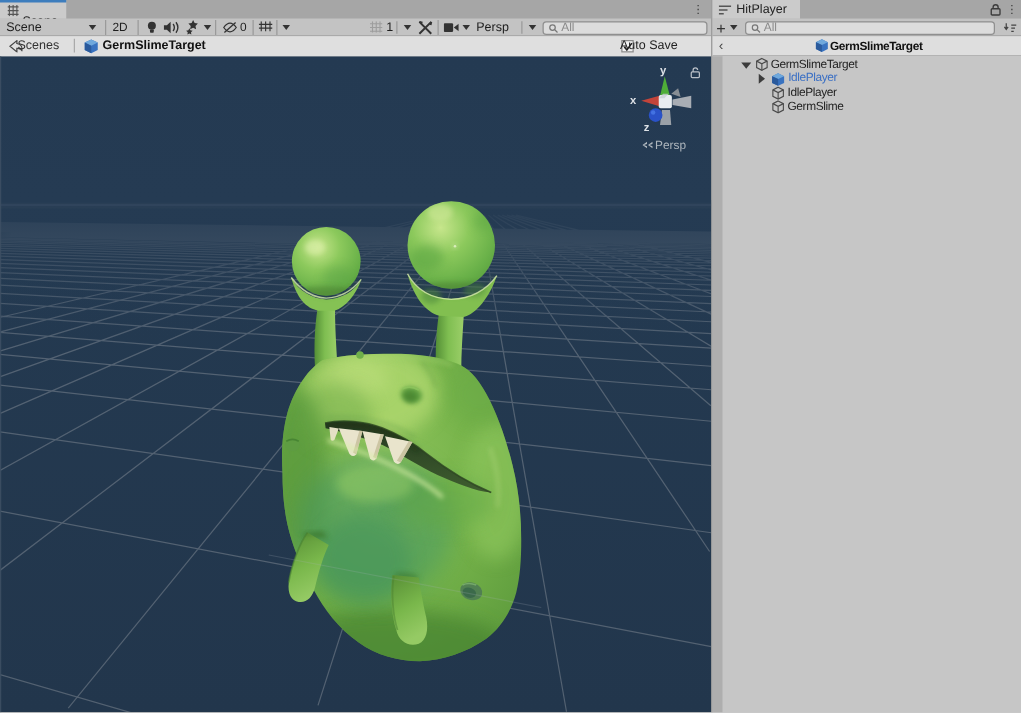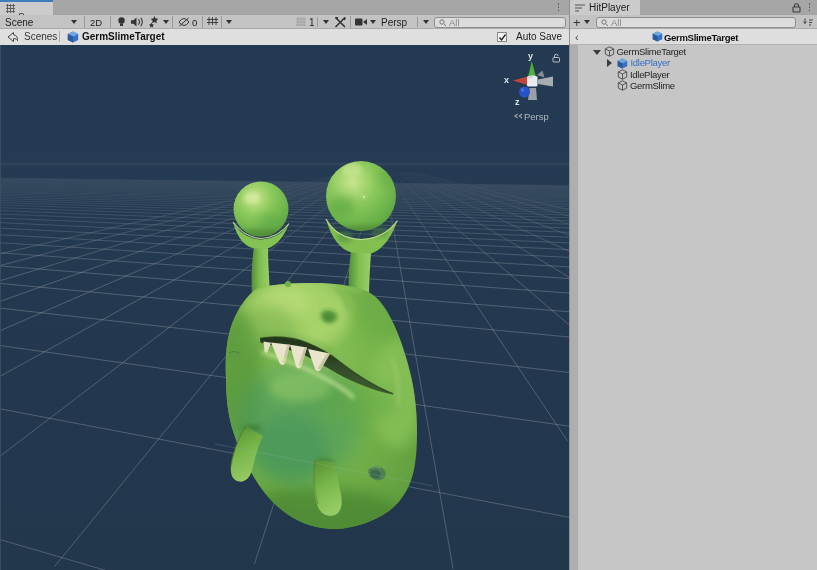--- a/index.html
+++ b/index.html
@@ -70,33 +70,33 @@
 <svg class="abs" style="left:439px;top:19px" width="8" height="8" viewBox="0 0 8 8">
     <circle cx="3" cy="3" r="2.2" fill="none" stroke="#777" stroke-width="1"></circle>
     <path d="M4.8 4.8L7 7" stroke="#777" stroke-width="1"></path>
   </svg>
 <div class="abs txt" style="left:449px;top:17px;color:#8a8a8a;font-size:9.5px">All</div>
 
 <div class="abs" style="left:0;top:29px;width:569px;height:16px;background:#dfdfdf"></div>
 <svg class="abs" style="left:7px;top:32px" width="11" height="10" viewBox="0 0 11 10">
     <path d="M6.5 0.5L1 5l5.5 4.5V6.7c2-0.3 3.5 0.3 4.5 2.3 0-3.5-1.5-5.8-4.5-6.2z" fill="none" stroke="#444" stroke-width="1"></path>
   </svg>
-<div class="abs txt" style="left:24px;top:31px;color:#333">Scenes</div>
+<div class="abs txt" style="left:14px;top:31px;color:#333">Scenes</div>
 <div class="abs" style="left:59px;top:31px;width:1px;height:11px;background:#aaa"></div>
 <svg class="abs" style="left:67px;top:31px" width="12" height="12" viewBox="0 0 12 12">
     <path d="M6 0.5L11.2 3v6L6 11.5 0.8 9V3z" fill="#3973c0"></path>
     <path d="M6 0.5L11.2 3 6 5.5 0.8 3z" fill="#6fa8dc"></path>
     <path d="M6 5.5v6L0.8 9V3z" fill="#2a5a9c"></path>
   </svg>
 <div class="abs txt" style="left:82px;top:31px;font-weight:bold;color:#111">GermSlimeTarget</div>
 <div class="abs" style="left:497px;top:32px;width:10px;height:10px;background:#f2f2f2;border:1px solid #888"></div>
 <svg class="abs" style="left:498px;top:33px" width="9" height="9" viewBox="0 0 9 9">
     <path d="M1.5 4.5L3.5 7 7.5 1.5" fill="none" stroke="#222" stroke-width="1.3"></path>
   </svg>
-<div class="abs txt" style="left:516px;top:31px;color:#222">Auto Save</div>
+<div class="abs txt" style="left:496px;top:31px;color:#222">Auto Save</div>
 
 <div class="abs" style="left:569px;top:0;width:248px;height:570px;background:#c6c6c6;border-left:1px solid #909090"></div>
 <div class="abs" style="left:570px;top:0;width:247px;height:15px;background:#a6a6a6"></div>
 <div class="abs" style="left:570px;top:0;width:70px;height:15px;background:#cbcbcb"></div>
 <svg class="abs" style="left:575px;top:4px" width="10" height="8" viewBox="0 0 10 8">
     <path d="M0 1h10M0 4h7M0 7h4" stroke="#555" stroke-width="1.1"></path>
   </svg>
 <div class="abs txt" style="left:589px;top:2px;color:#222">HitPlayer</div>
 <svg class="abs" style="left:792px;top:3px" width="9" height="10" viewBox="0 0 9 10">
     <rect x="1" y="4" width="7" height="5" rx="0.8" fill="none" stroke="#3c3c3c" stroke-width="1.1"></rect>

